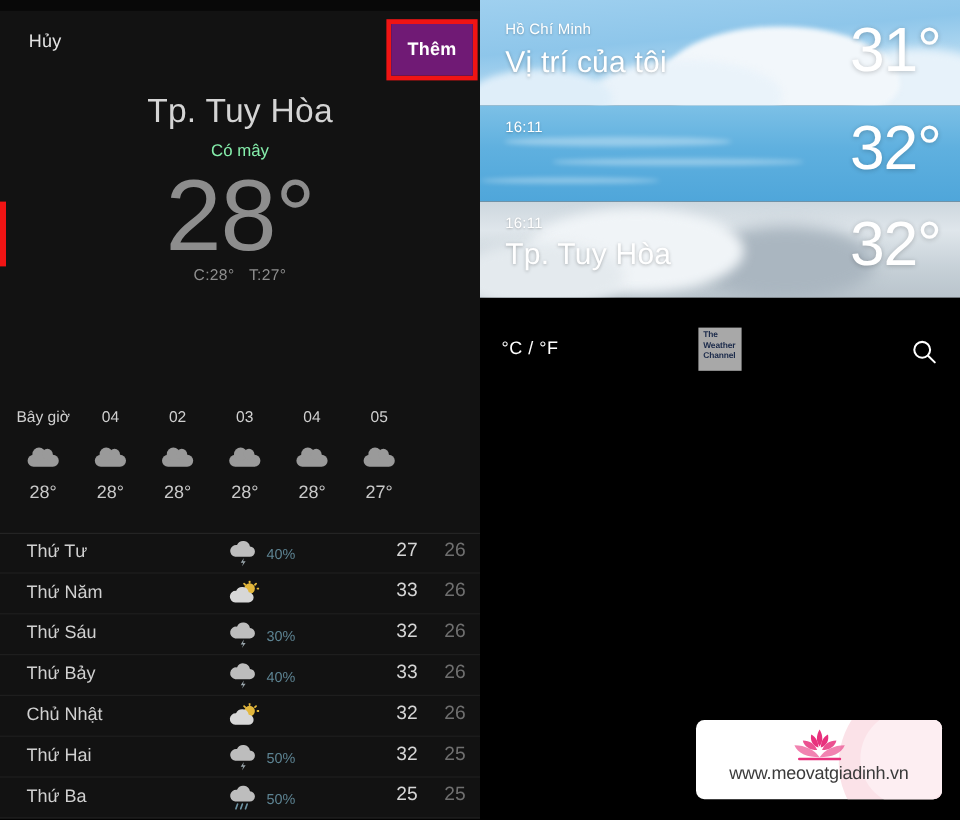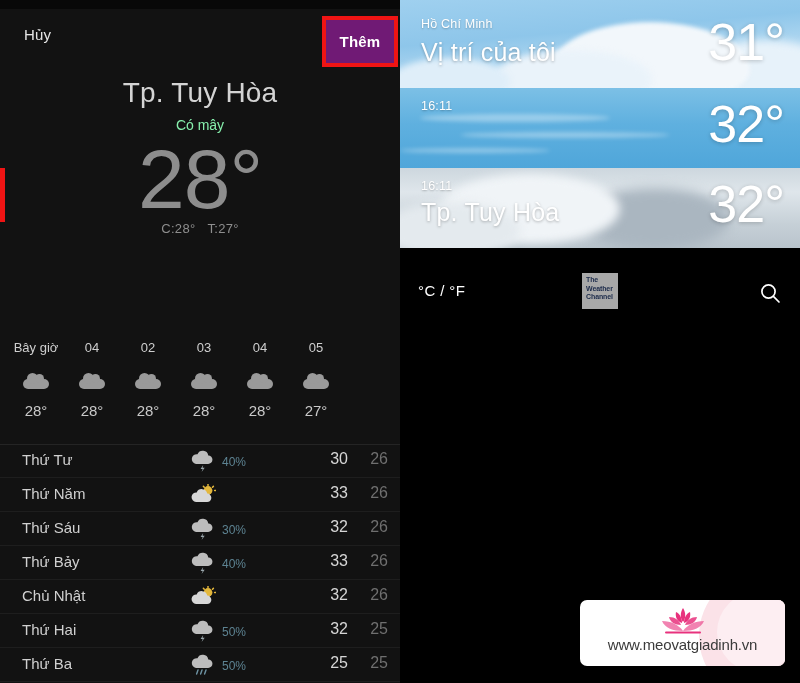--- a/index.html
+++ b/index.html
@@ -454,21 +454,21 @@
       </div>
 
     <div class="daily" id="daily-list">
         <div class="day-row">
           <div class="day-name">Thứ Tư</div>
           <div class="day-icon"><svg width="26" height="22" viewBox="0 0 26 22">
               <path d="M6 14 h12 a4.3 4.3 0 0 0 .3 -8.6 a5.7 5.7 0 0 0 -10.8 -1.2 A4.7 4.7 0 0 0 6 14 Z" fill="#bdbdbd"></path>
               <path d="M13.2 15 L10.6 19 h2.1 l-1.1 3 3.1 -4.2 h-2.1 Z" fill="#9aa6ac"></path>
             </svg></div>
           <div class="day-pop">40%</div>
-          <div class="day-hi">30</div>
+          <div class="day-hi">27</div>
           <div class="day-lo">26</div>
         </div>
         <div class="day-row">
           <div class="day-name">Thứ Năm</div>
           <div class="day-icon"><svg width="26" height="22" viewBox="0 0 26 22">
               <circle cx="18" cy="6.5" r="4.4" fill="#e3b73c"></circle>
               <g stroke="#e3b73c" stroke-width="1.5" stroke-linecap="round">
                 <line x1="18" y1="0.3" x2="18" y2="1.6"></line>
                 <line x1="23.4" y1="2.4" x2="22.5" y2="3.3"></line>
                 <line x1="24.6" y1="6.5" x2="25.6" y2="6.5"></line>

